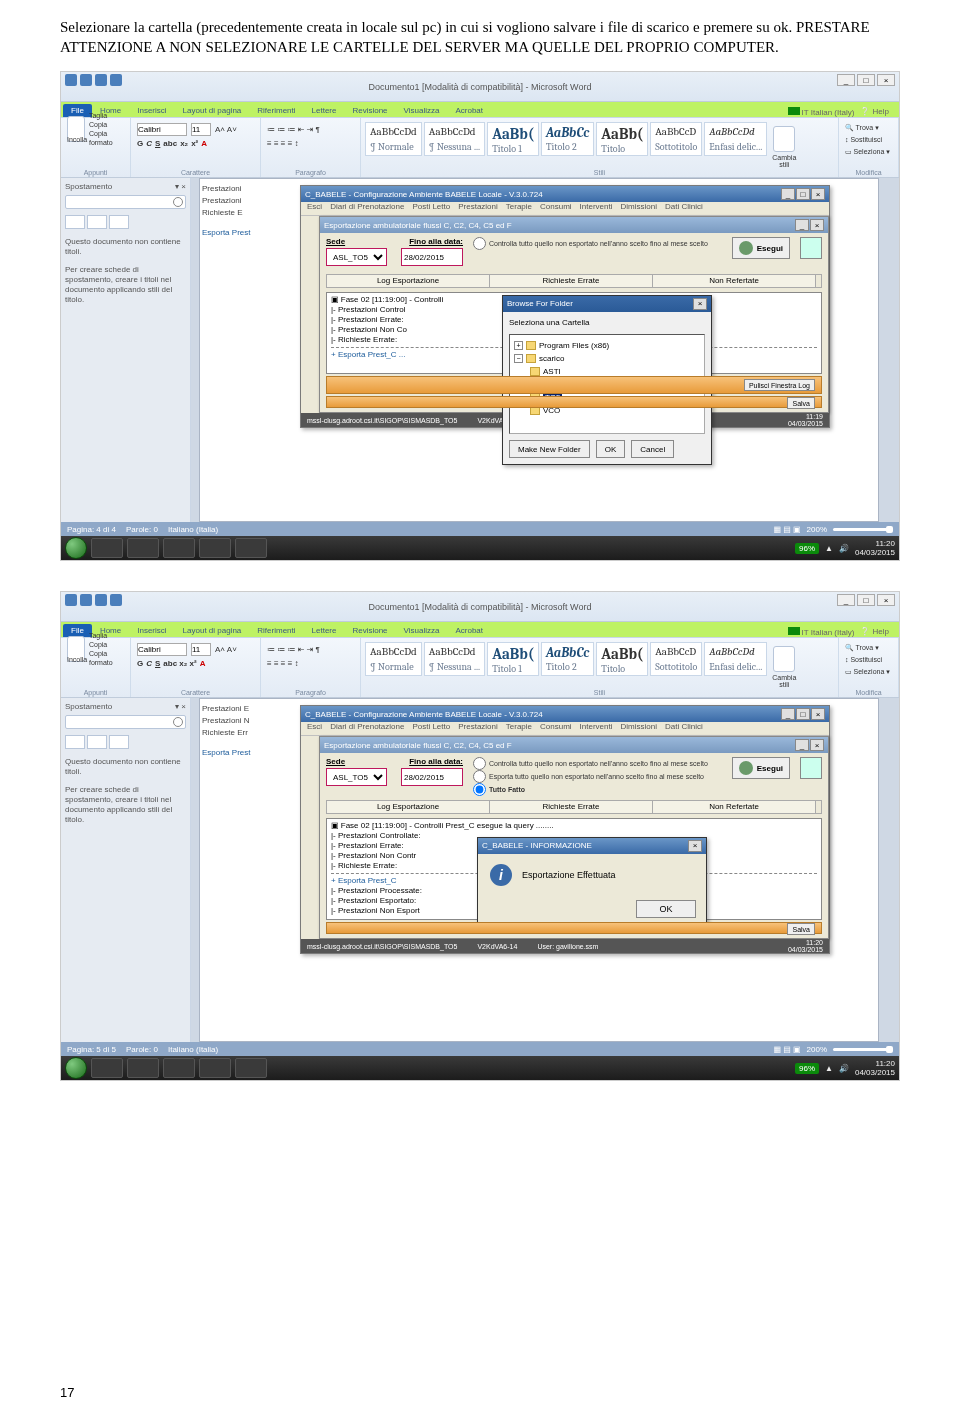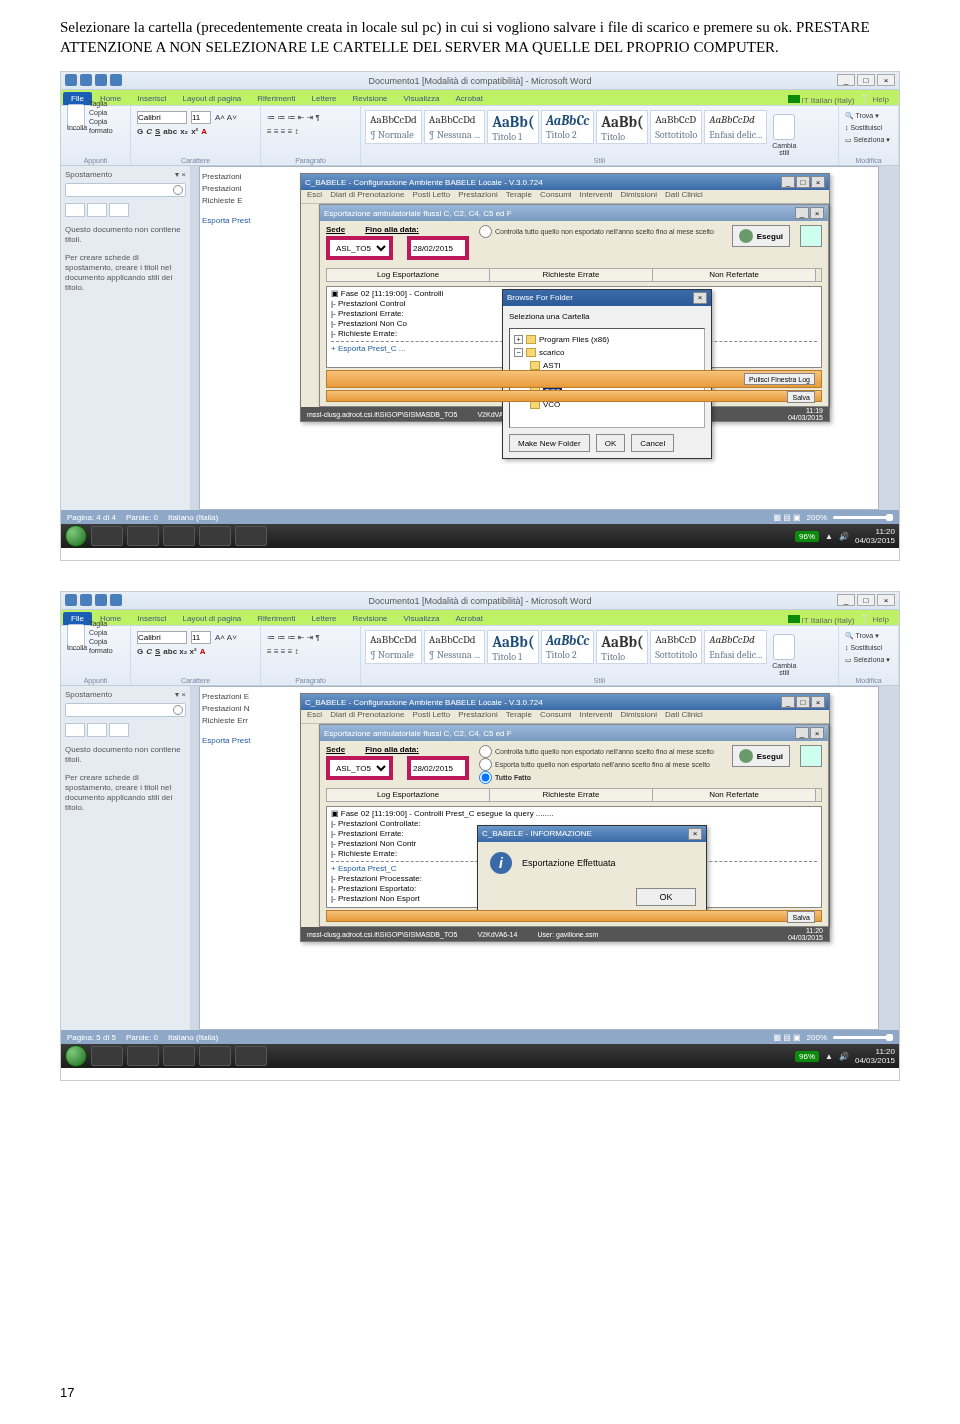--- a/index.html
+++ b/index.html
@@ -25,21 +25,21 @@
     border: 1px solid #ccc;
     margin-bottom: 30px;
     background: #fff;
     position: relative;
     overflow: hidden;
     font-family: Tahoma, Arial, sans-serif;
     font-size: 9px;
   }
   
   .word-titlebar {
-    height: 18px;
+    height: 30px;
     background: linear-gradient(#e8eff7,#dce6f2);
     display: flex;
     align-items: center;
     justify-content: center;
     position: relative;
     border-bottom: 1px solid #c0ccdb;
   }
   .word-titlebar .title { color: #555; font-size: 9px; }
   .word-titlebar .controls {
     position: absolute; right: 4px; top: 2px; display: flex; gap: 2px;
@@ -160,25 +160,25 @@
   }
   .export-win {
     margin: 0 0 0 18px;
     background:#ece9d8;
     border:1px solid #888;
     box-shadow: 1px 1px 3px rgba(0,0,0,0.3);
   }
   .export-body {
     padding: 4px 6px; font-size:8px; color:#000;
   }
-  .export-body .labelrow { display:flex; gap:20px; margin-bottom:2px; }
+  .export-body .labelrow { display:flex; gap:20px; margin-bottom:2px;justify-content:space-between; }
   .export-body .labelrow b { text-decoration:underline; }
   .export-body .inputpair { display:flex; gap:14px; align-items:center; margin-bottom:4px; }
   .export-body select,.export-body input[type=text] {
-    font-size:8px; height:24px; background:#fff;border:4px solid #be185d; padding:0 2px;
+    font-size:8px; height:18px; background:#fff;border:1px solid #be185d; padding:0 2px;
   }
   .export-body .chk { display:flex; gap:3px; align-items:center; font-size:7px; color:#333; }
   .export-body .esegui { display:inline-flex; align-items:center; gap:4px; height:22px; padding:0 6px; border:1px solid #888; background:#efefef; margin-left:6px; }
   .export-body .esegui .gear { width:14px;height:14px;background:#6a9a6a;border-radius:50%; }
   .export-tabs { height:14px; display:flex; border:1px solid #aaa; margin:4px 0; }
   .export-tabs div { flex:0 0 33%; border-right:1px solid #aaa; background:#f4f2e6; text-align:center; line-height:12px; }
   .export-log {
     background:#fff; border:1px solid #888; height:82px; padding:2px 4px; font-size:8px; line-height:10px; color:#000;
     position:relative;
   }

